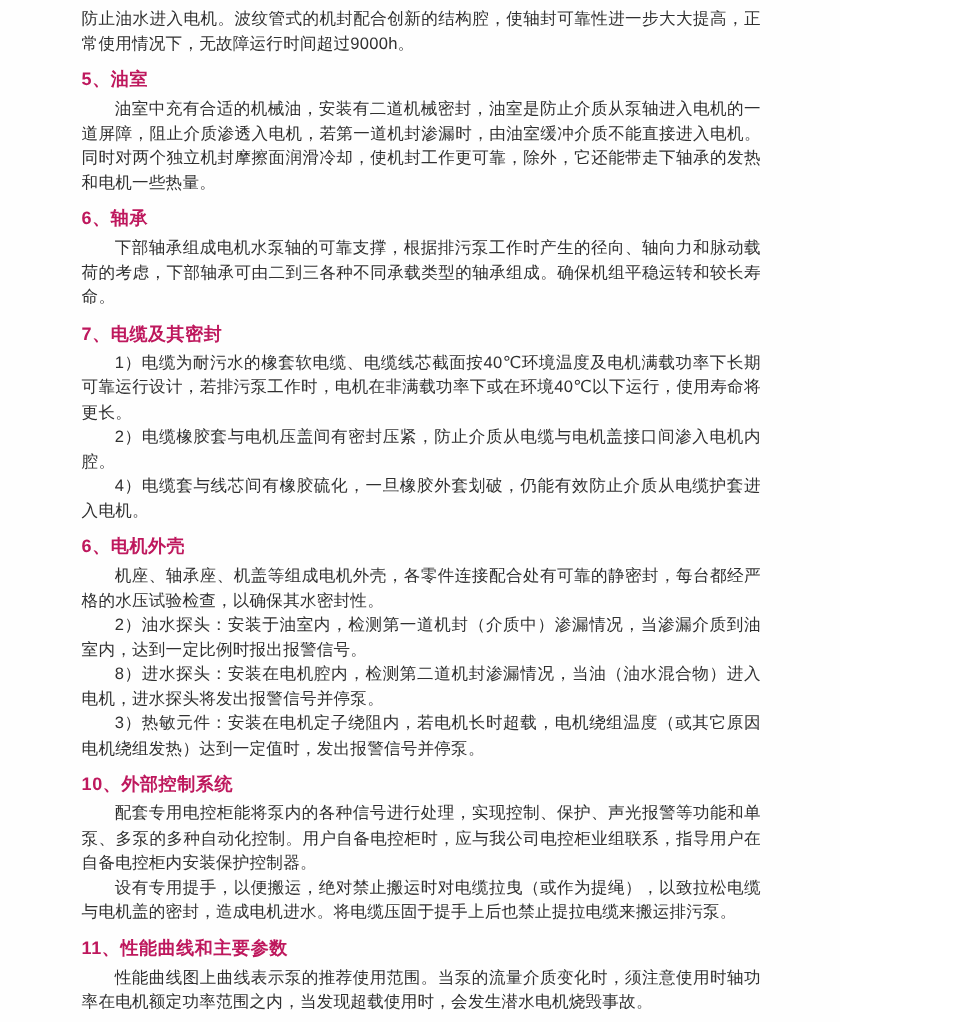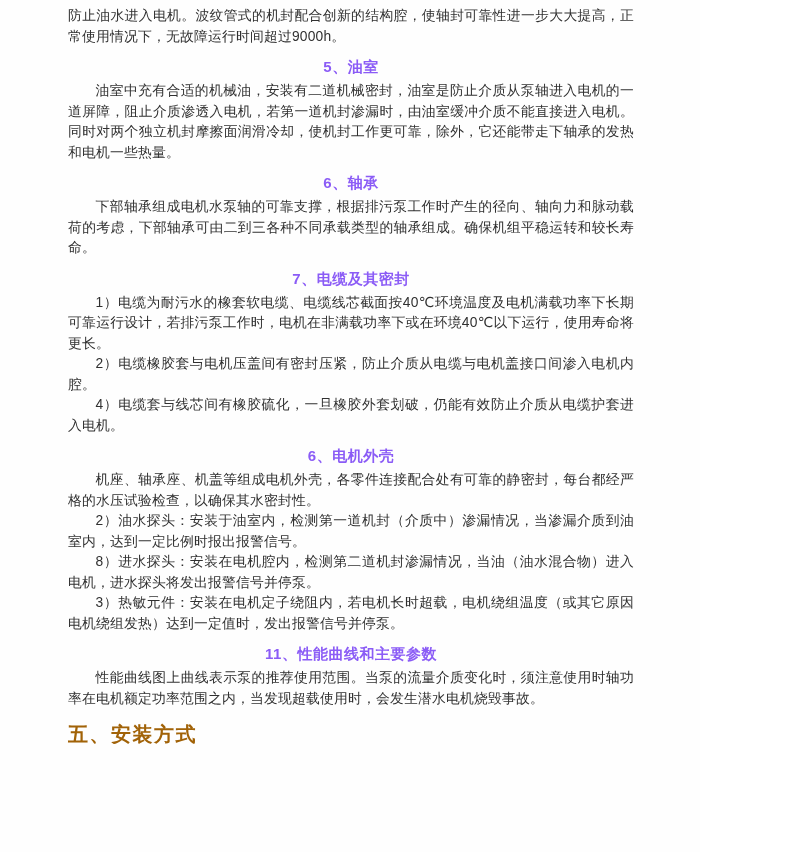--- a/index.html
+++ b/index.html
@@ -27,24 +27,23 @@
     color: #303030;
     letter-spacing: 0.2px;
   }
   .para.no-indent {
     text-indent: 0;
   }
   .sub-heading {
     font-size: 15px;
     line-height: 18px;
     font-weight: bold;
-    color: #8b5cf6;
+    color: #be185d;
     margin: 11px 0 5px 0;
     letter-spacing: 0.5px;
-    text-align: center;
   }
   .chapter-heading {
     font-size: 20px;
     line-height: 24px;
     font-weight: bold;
     color: #a16207;
     margin: 13px 0 7px 0;
     letter-spacing: 1.5px;
   }
   section { display: block; }
@@ -77,20 +76,25 @@
     <h3 class="sub-heading">6、电机外壳</h3>
     <p class="para">机座、轴承座、机盖等组成电机外壳，各零件连接配合处有可靠的静密封，每台都经严格的水压试验检查，以确保其水密封性。</p>
   </section>
 
   <section>
     <p class="para">2）油水探头：安装于油室内，检测第一道机封（介质中）渗漏情况，当渗漏介质到油室内，达到一定比例时报出报警信号。</p>
     <p class="para">8）进水探头：安装在电机腔内，检测第二道机封渗漏情况，当油（油水混合物）进入电机，进水探头将发出报警信号并停泵。</p>
     <p class="para">3）热敏元件：安装在电机定子绕阻内，若电机长时超载，电机绕组温度（或其它原因电机绕组发热）达到一定值时，发出报警信号并停泵。</p>
   </section>
 
+  <section>
+    <h3 class="sub-heading">10、外部控制系统</h3>
+    <p class="para">配套专用电控柜能将泵内的各种信号进行处理，实现控制、保护、声光报警等功能和单泵、多泵的多种自动化控制。用户自备电控柜时，应与我公司电控柜业组联系，指导用户在自备电控柜内安装保护控制器。</p>
+    <p class="para">设有专用提手，以便搬运，绝对禁止搬运时对电缆拉曳（或作为提绳），以致拉松电缆与电机盖的密封，造成电机进水。将电缆压固于提手上后也禁止提拉电缆来搬运排污泵。</p>
+  </section>
 
   <section>
     <h3 class="sub-heading">11、性能曲线和主要参数</h3>
     <p class="para">性能曲线图上曲线表示泵的推荐使用范围。当泵的流量介质变化时，须注意使用时轴功率在电机额定功率范围之内，当发现超载使用时，会发生潜水电机烧毁事故。</p>
   </section>
 
   <section>
     <h2 class="chapter-heading">五、安装方式</h2>
   </section>
 

